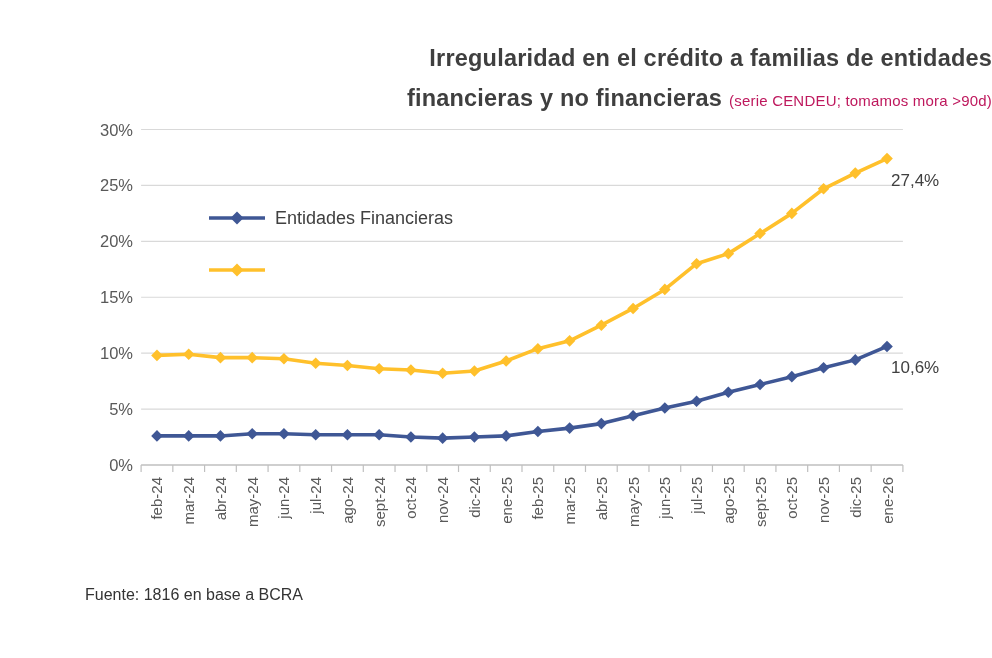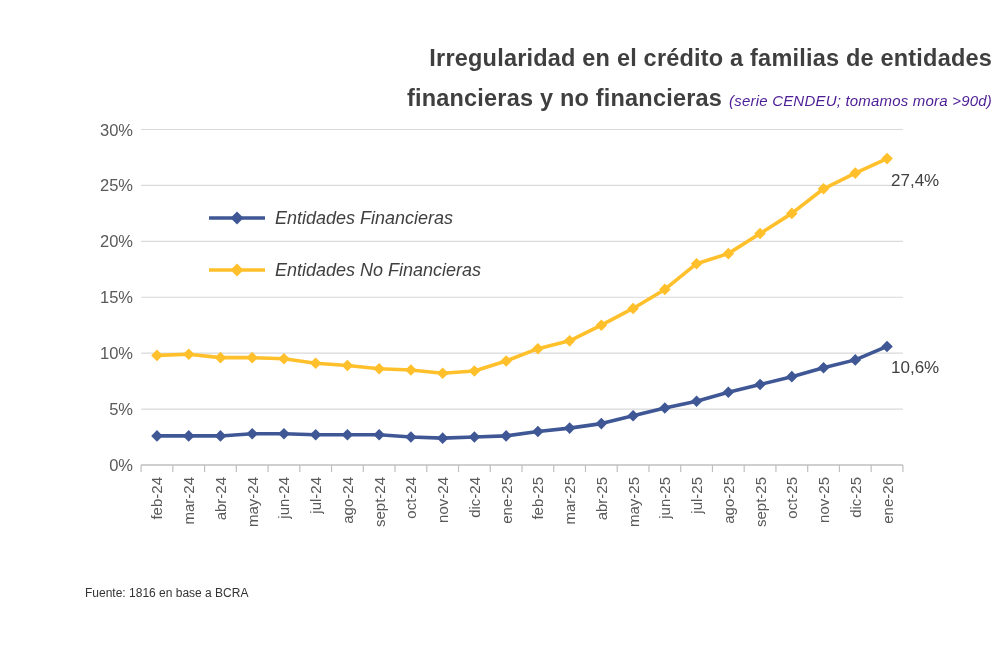--- a/index.html
+++ b/index.html
@@ -16,44 +16,42 @@
     position: absolute;
     left: 52px; top: 38px;
     width: 940px;
     text-align: right;
     color: #3f3f3f;
     line-height: 1.72;
   }
   .title-line { font-size: 23.5px; font-weight: bold; letter-spacing: 0.2px; }
   .title-sub {
     font-size: 15px;
-    font-style: italic;
     font-weight: normal;
-    color: #4c1d95;
+    color: #be185d;
     margin-left: 7px;
   }
 
   .legend {
     position: absolute;
     left: 208px; top: 203px;
   }
   .legend-row {
     display: flex;
     align-items: center;
     height: 30px;
     margin-bottom: 22px;
-    font-style: italic;
   }
   .legend-marker { display: block; margin-right: 9px; }
   .legend-label { font-size: 18px; color: #404040; }
 
   .footer-source {
     position: absolute;
     left: 85px; top: 586px;
-    font-size: 12px;
+    font-size: 16px;
     color: #333333;
   }
 
   text { font-family: "Liberation Sans", sans-serif; }
   .ytick-label { font-size: 16.5px; fill: #595959; }
   .xtick-label { font-size: 15px; fill: #595959; }
   .end-label { font-size: 17px; fill: #404040; }
 </style>
 </head>
 <body>
@@ -191,17 +189,16 @@
       <line x1="1" y1="8" x2="57" y2="8" stroke="#3f5795" stroke-width="3.6"></line>
       <path d="M 29 1.5 L 35.5 8 L 29 14.5 L 22.5 8 Z" fill="#3f5795"></path>
     </svg>
     <span class="legend-label">Entidades Financieras</span>
   </div>
   <div class="legend-row">
     <svg class="legend-marker" width="58" height="16">
       <line x1="1" y1="8" x2="57" y2="8" stroke="#ffc02b" stroke-width="3.6"></line>
       <path d="M 29 1.5 L 35.5 8 L 29 14.5 L 22.5 8 Z" fill="#ffc02b"></path>
     </svg>
-    <span class="legend-label">Entidades No Financieras</span>
   </div>
 </div>
 
 <div class="footer-source">Fuente: 1816 en base a BCRA</div>
 
 </body></html>

